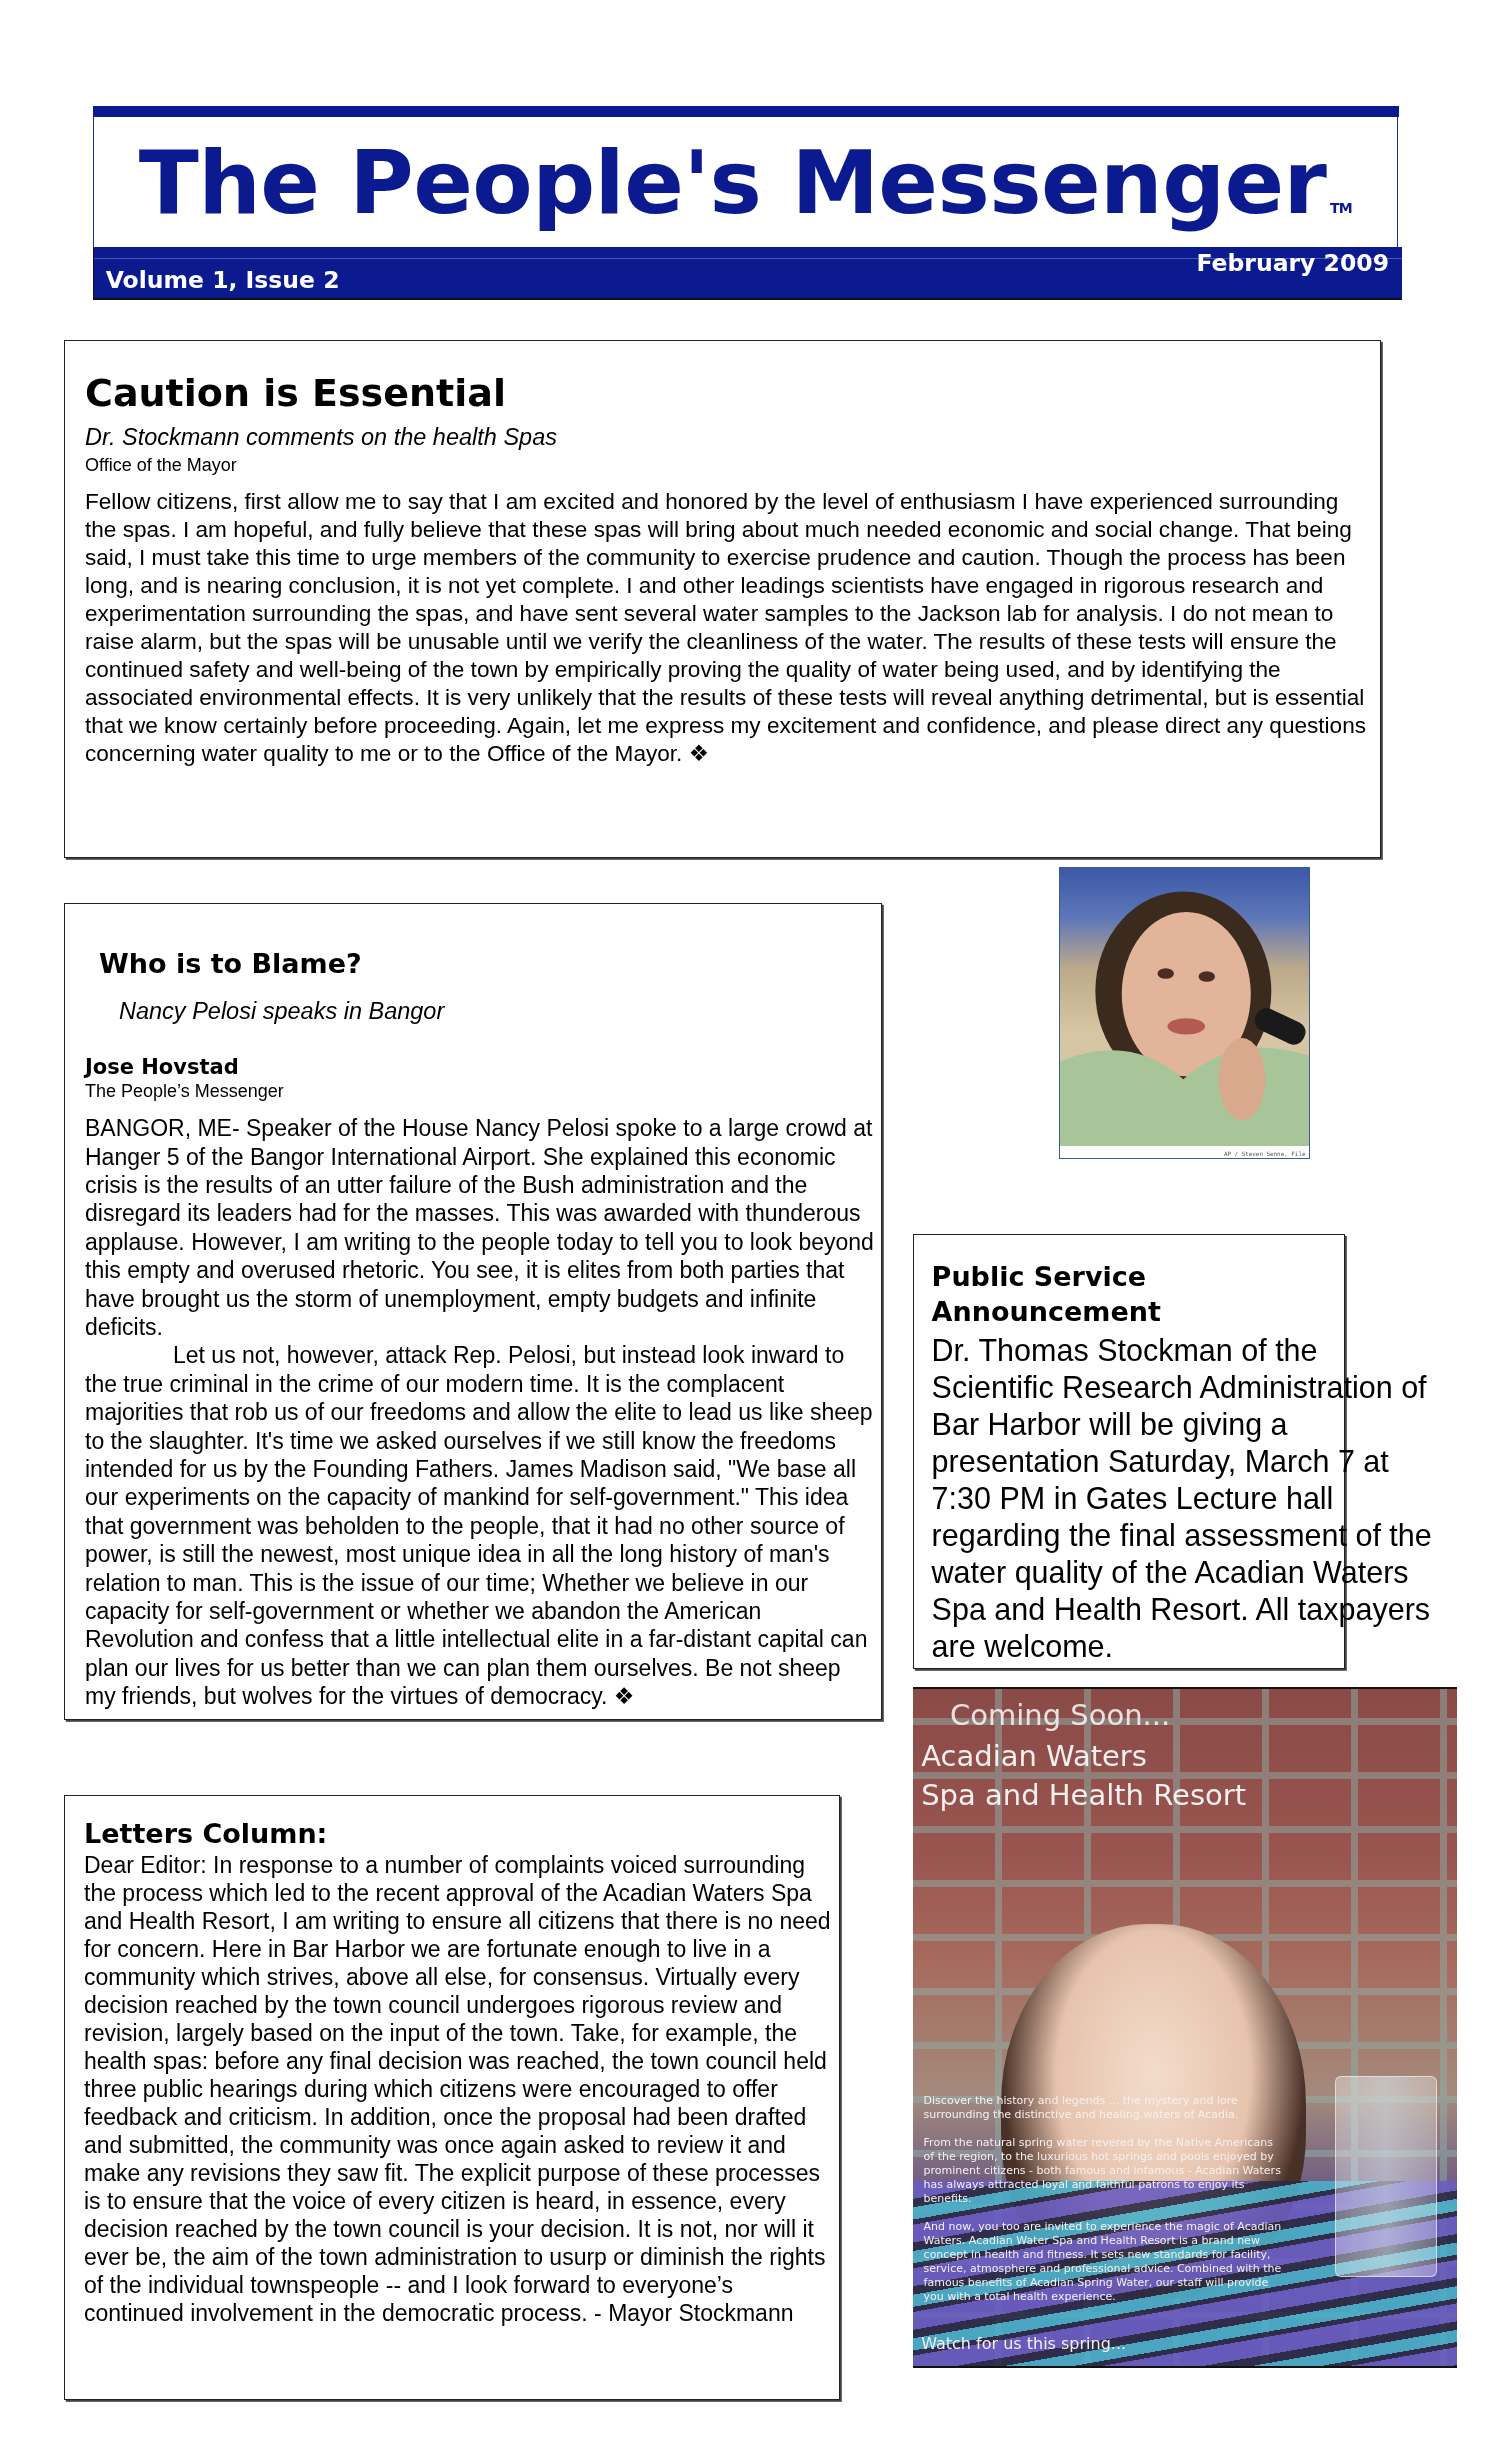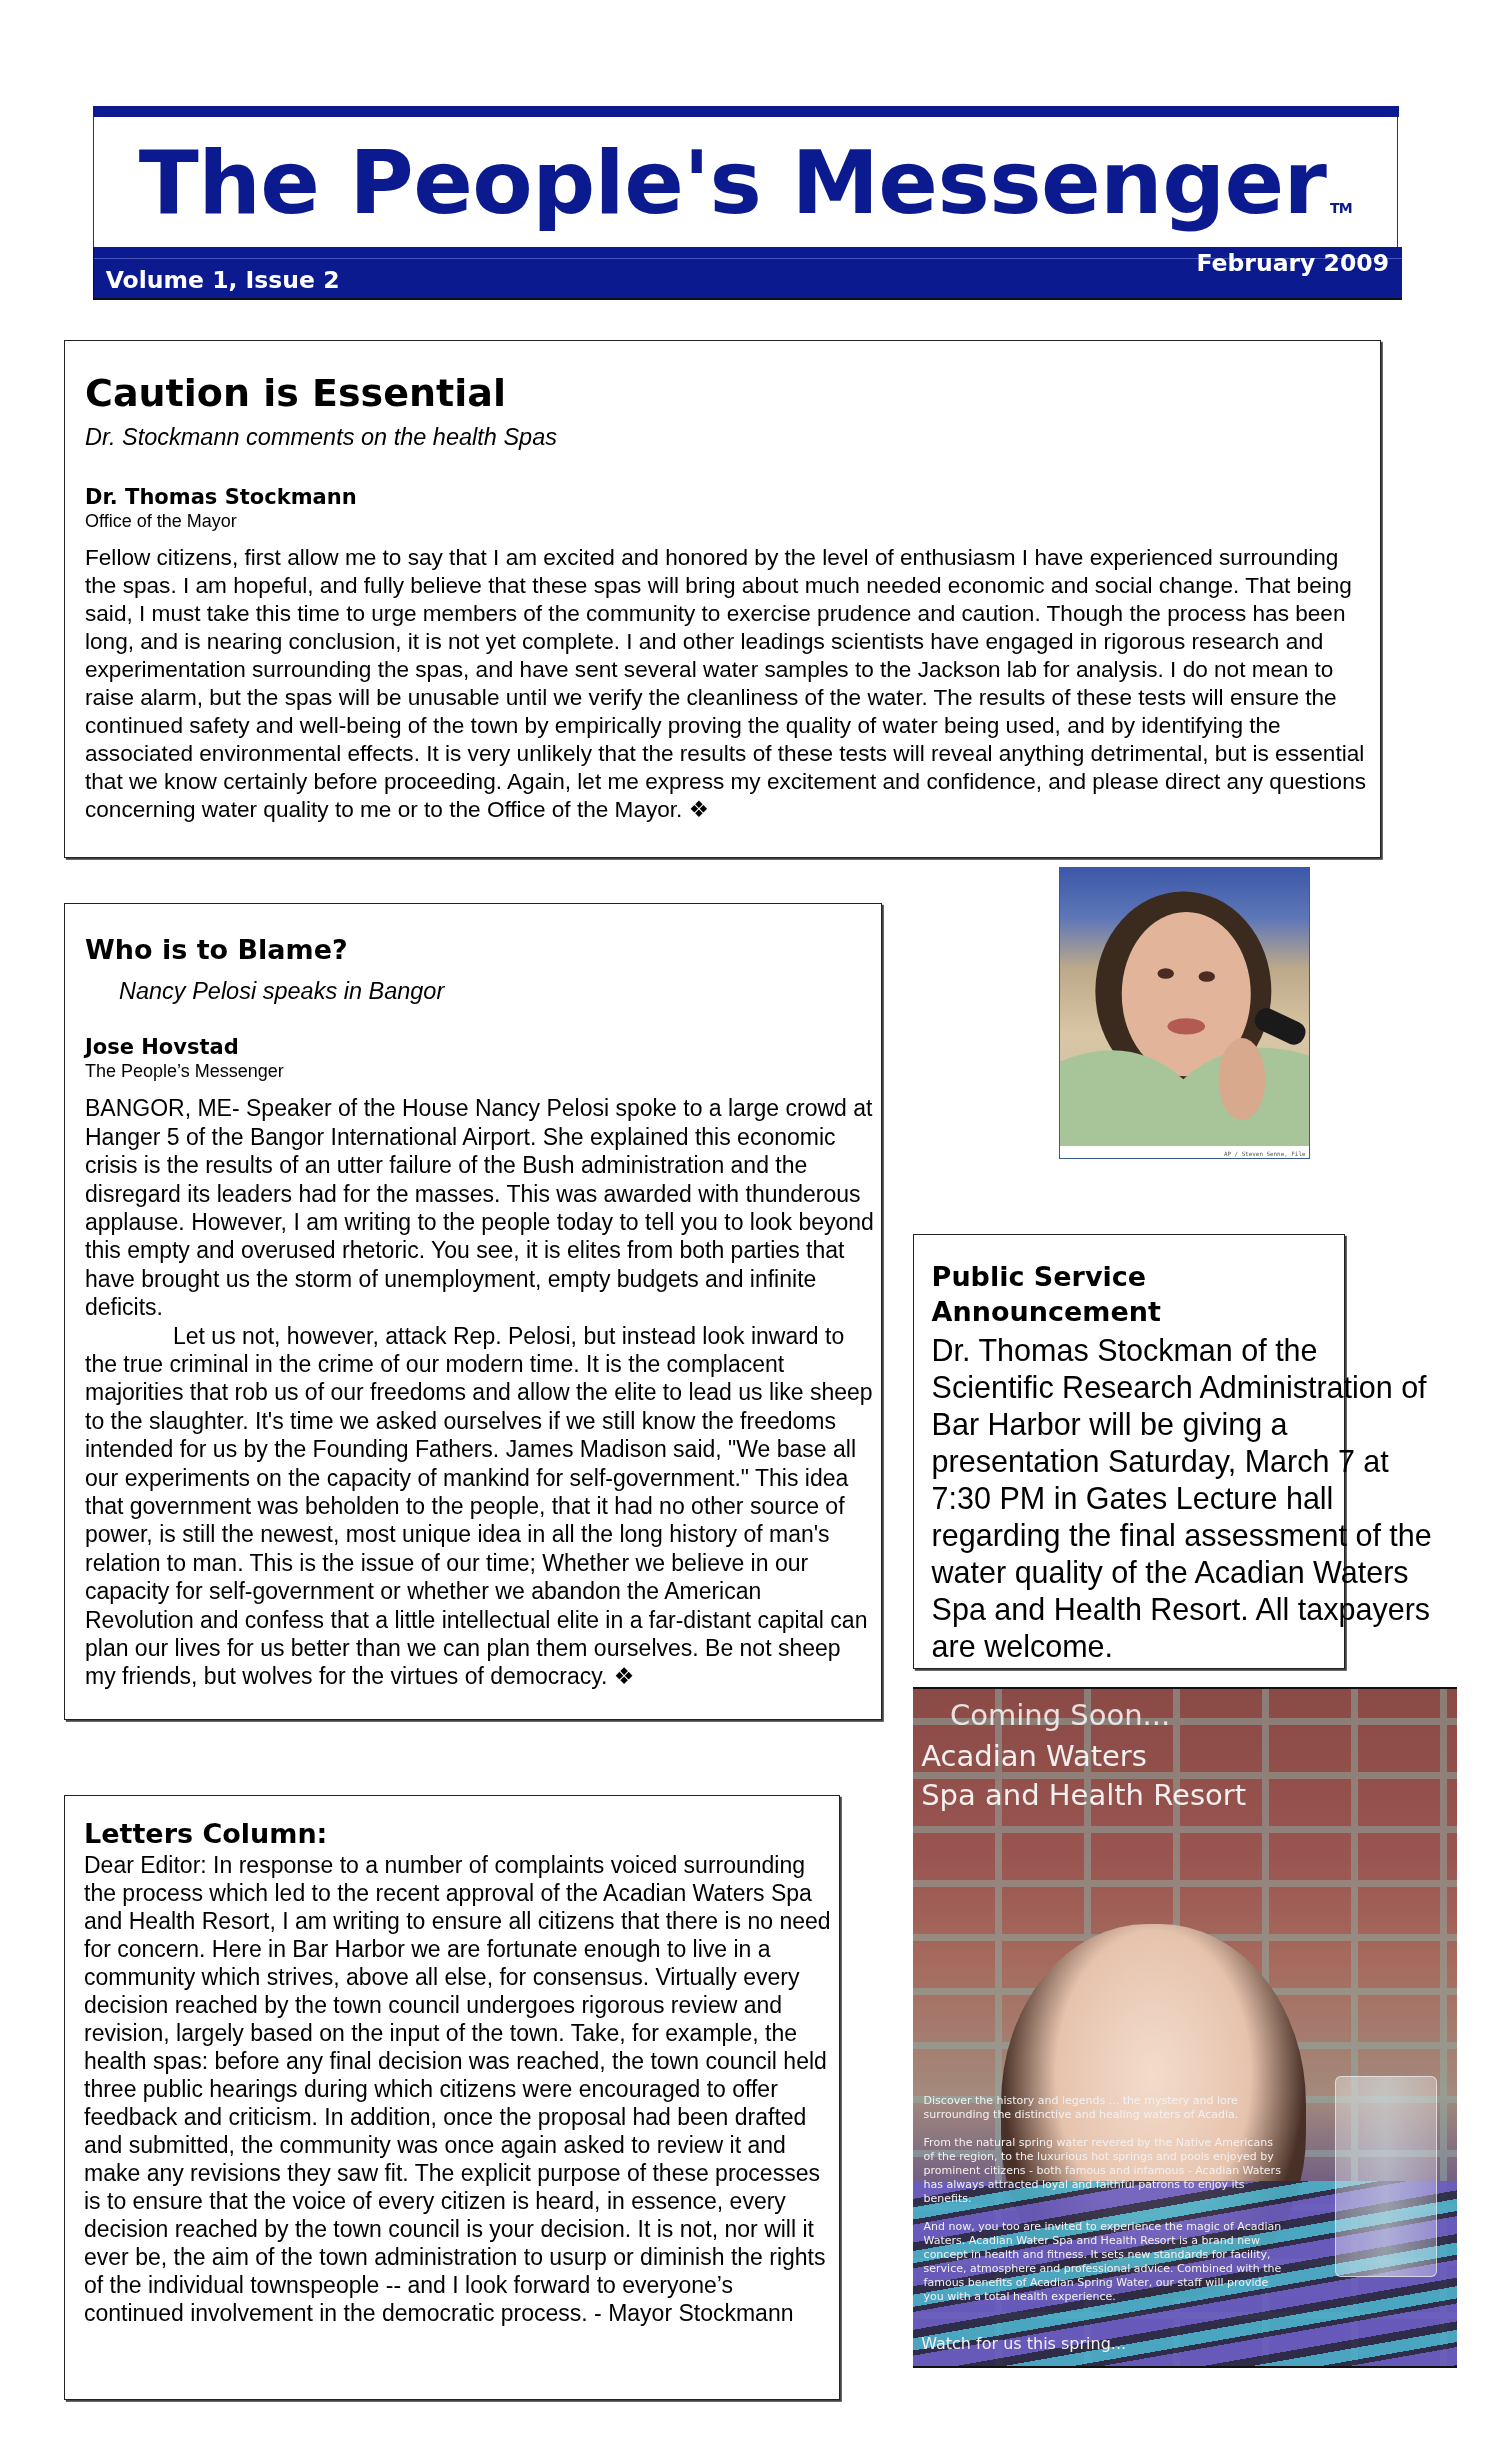--- a/index.html
+++ b/index.html
@@ -100,27 +100,26 @@
   <div class="mh-bar">
     <div class="mh-bar-inner"></div>
     <span class="mh-volume">Volume 1, Issue 2</span>
     <span class="mh-date">February 2009</span>
   </div>
 </header>
 
 <article class="box" id="caution">
   <h1 class="box-title" style="margin:0">Caution is Essential</h1>
   <div class="subtitle">Dr. Stockmann comments on the health Spas</div>
-  <div class="author">Dr. Thomas Stockmann</div>
   <div class="affil">Office of the Mayor</div>
   <p class="body">Fellow citizens, first allow me to say that I am excited and honored by the level of enthusiasm I have experienced surrounding the spas. I am hopeful, and fully believe that these spas will bring about much needed economic and social change. That being said, I must take this time to urge members of the community to exercise prudence and caution. Though the process has been long, and is nearing conclusion, it is not yet complete. I and other leadings scientists have engaged in rigorous research and experimentation surrounding the spas, and have sent several water samples to the Jackson lab for analysis. I do not mean to raise alarm, but the spas will be unusable until we verify the cleanliness of the water. The results of these tests will ensure the continued safety and well-being of the town by empirically proving the quality of water being used, and by identifying the associated environmental effects. It is very unlikely that the results of these tests will reveal anything detrimental, but is essential that we know certainly before proceeding. Again, let me express my excitement and confidence, and please direct any questions concerning water quality to me or to the Office of the Mayor. ❖</p>
 </article>
 
 <article class="box" id="who">
-  <h2 class="box-title" style="margin:0">Who is to Blame?</h2>
+  <h2 class="box-title" style="margin:14px">Who is to Blame?</h2>
   <div class="subtitle">Nancy Pelosi speaks in Bangor</div>
   <div class="author">Jose Hovstad</div>
   <div class="affil">The People’s Messenger</div>
   <div class="body">
     <p>BANGOR, ME- Speaker of the House Nancy Pelosi spoke to a large crowd at Hanger 5 of the Bangor International Airport. She explained this economic crisis is the results of an utter failure of the Bush administration and the disregard its leaders had for the masses. This was awarded with thunderous applause. However, I am writing to the people today to tell you to look beyond this empty and overused rhetoric. You see, it is elites from both parties that have brought us the storm of unemployment, empty budgets and infinite deficits.</p>
     <p><span class="indent"></span><span>Let us not, however, attack Rep. Pelosi, but instead look inward to the true criminal in the crime of our modern time. It is the complacent majorities that rob us of our freedoms and allow the elite to lead us like sheep to the slaughter.  It's time we asked ourselves if we still know the freedoms intended for us by the Founding Fathers. James Madison said, "We base all our experiments on the capacity of mankind for self-government." This idea that government was beholden to the people, that it had no other source of power, is still the newest, most unique idea in all the long history of man's relation to man. This is the issue of our time; Whether we believe in our capacity for self-government or whether we abandon the American Revolution and confess that a little intellectual elite in a far-distant capital can plan our lives for us better  than we can plan them ourselves. Be not sheep my friends, but wolves for the virtues of democracy. ❖</span></p>
   </div>
 </article>
 
 <figure class="photo" style="margin:0">

